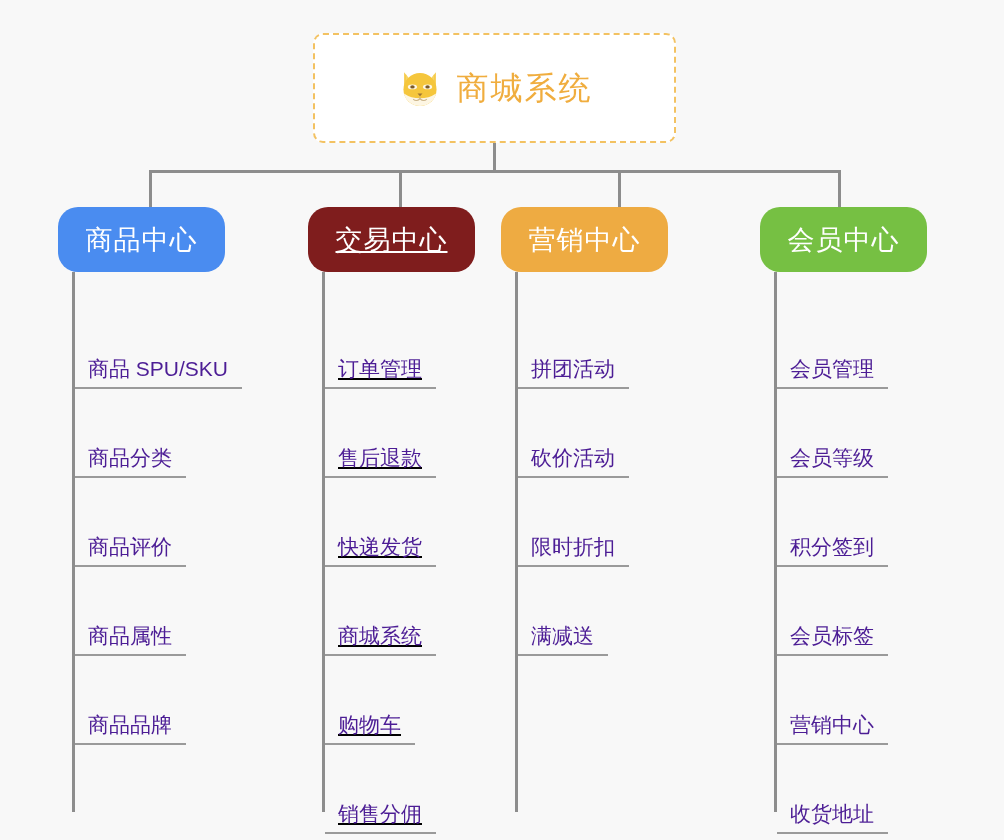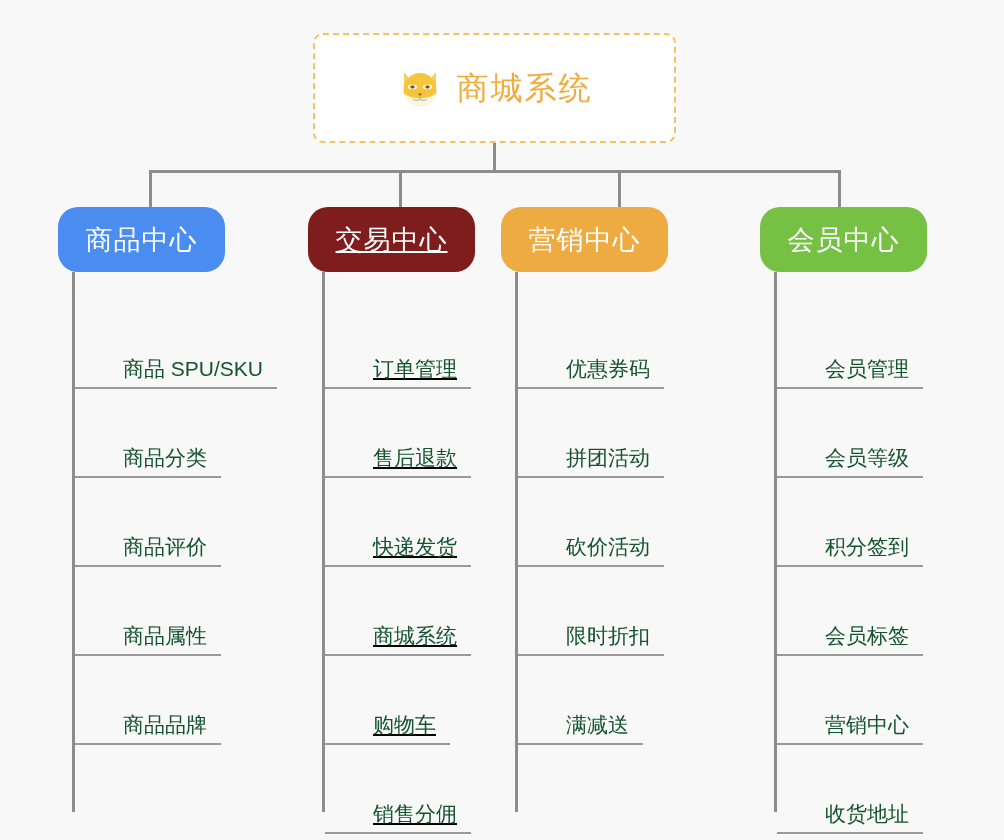--- a/index.html
+++ b/index.html
@@ -93,23 +93,23 @@
   .leaf-item {
     position: relative;
     height: 89px;
     display: flex;
     align-items: flex-end;
     padding-left: 0px;
   }
   .leaf-label {
     display: inline-block;
     font-size: 21px;
-    color: #14532d;
+    color: #4c1d95;
     white-space: nowrap;
-    padding: 0 14px 6px 48px;
+    padding: 0 14px 6px 13px;
     border-bottom: 2px solid #9a9a9a;
     line-height: 1.15;
   }
 </style>
 </head>
 <body style="background: rgb(248, 248, 248);">
 
 <div id="canvas">
 
   <div class="root-node" style="border-color: rgb(243, 194, 98); background: rgb(255, 255, 255);">
@@ -188,23 +188,20 @@
       </div>
     </div>
   </div>
 
   <div class="col col-3">
     <div class="cat-header" style="background: rgb(238, 171, 66);">
       <span>营销中心</span>
     </div>
     <div class="leaf-list" style="border-left-color: rgb(141, 141, 141);">
       <div class="leaf-item">
-        <span class="leaf-label">优惠券码</span>
-      </div>
-      <div class="leaf-item">
         <span class="leaf-label">拼团活动</span>
       </div>
       <div class="leaf-item">
         <span class="leaf-label">砍价活动</span>
       </div>
       <div class="leaf-item">
         <span class="leaf-label">限时折扣</span>
       </div>
       <div class="leaf-item">
         <span class="leaf-label">满减送</span>

